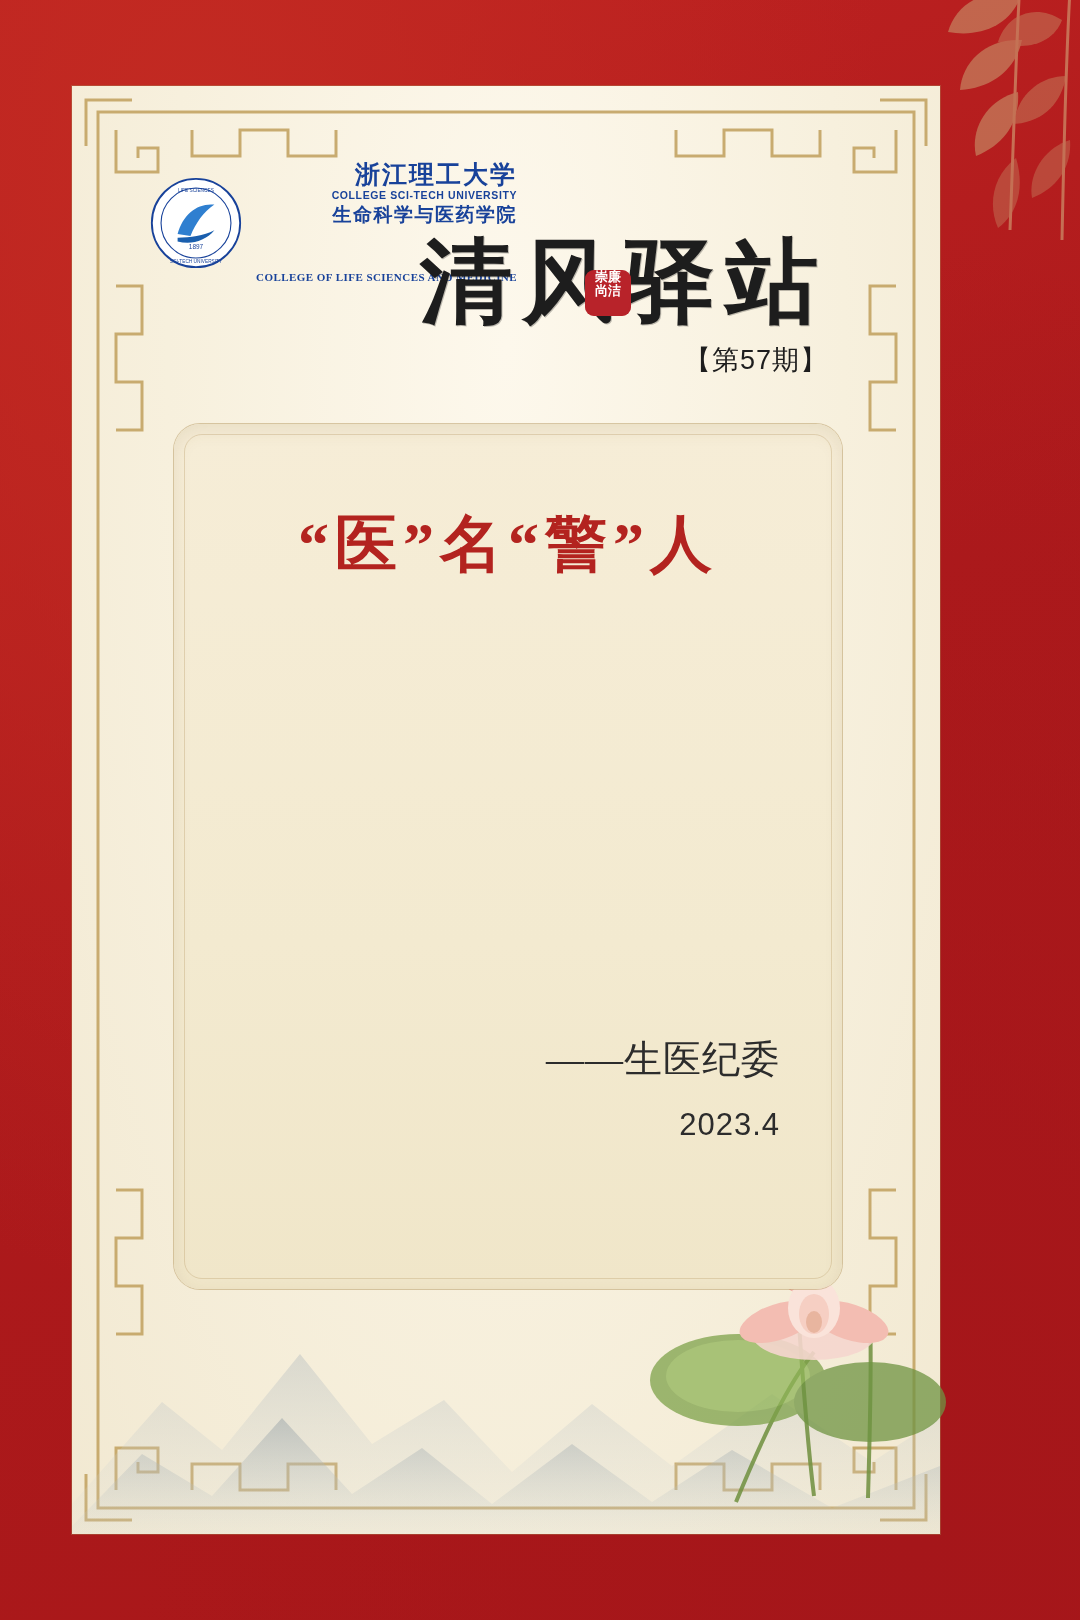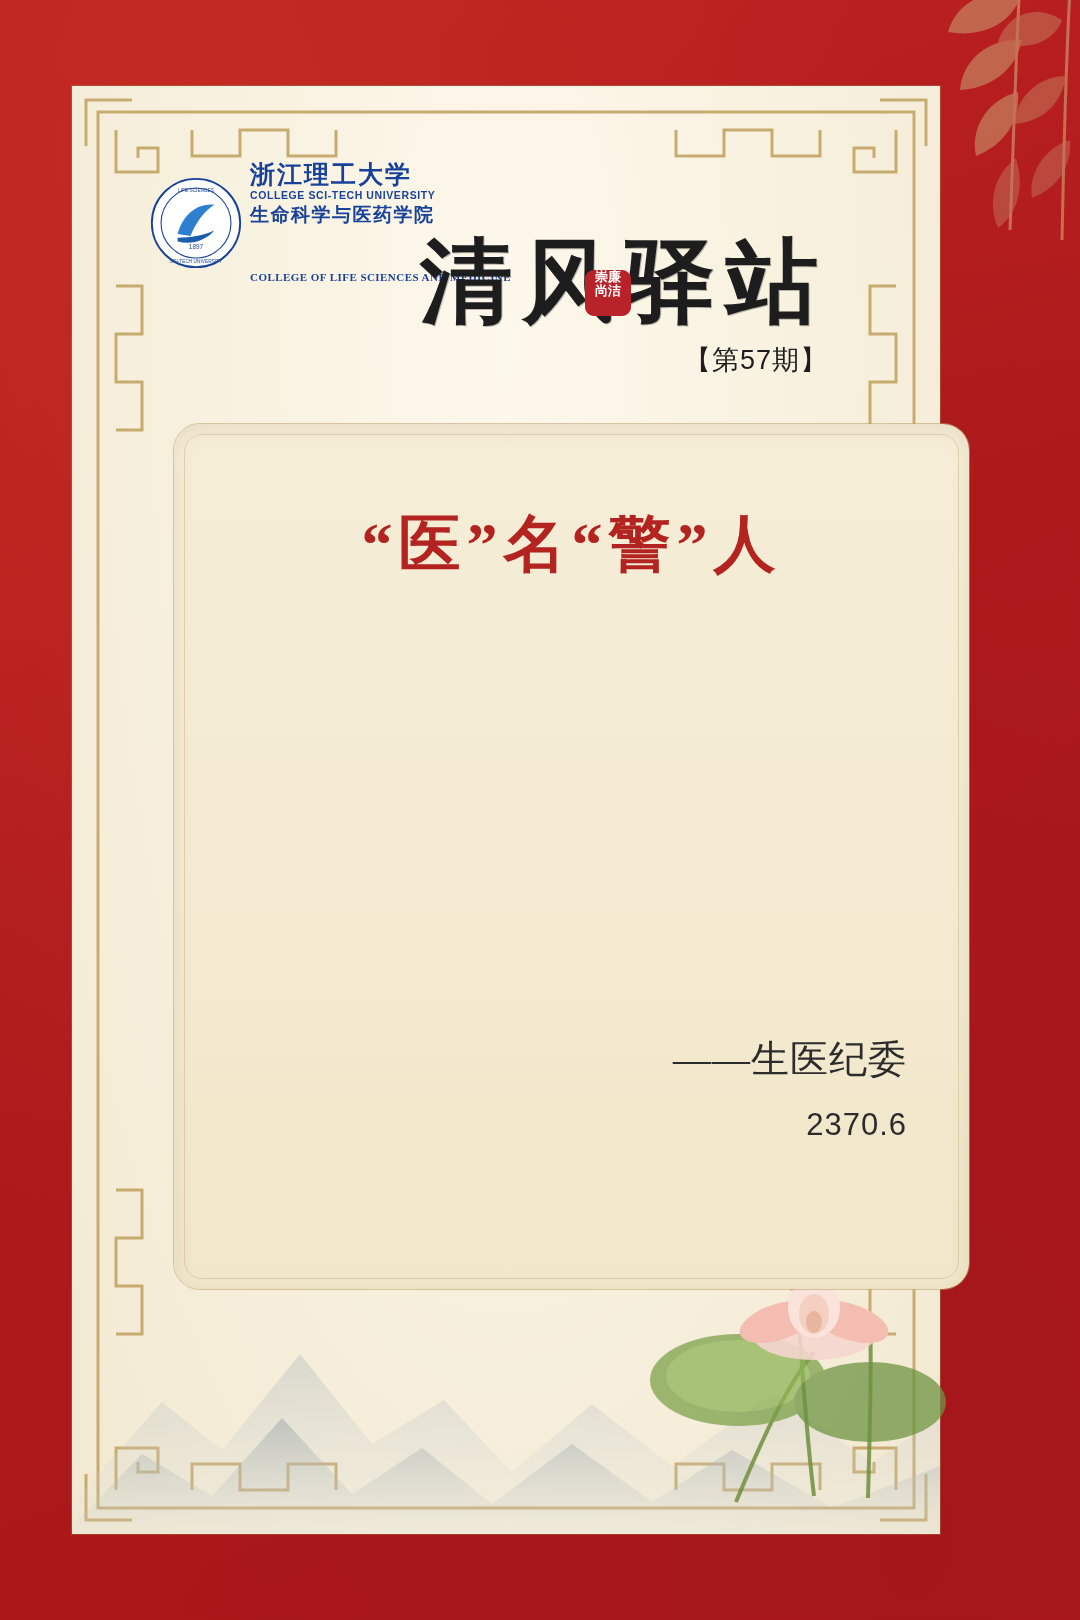--- a/index.html
+++ b/index.html
@@ -81,21 +81,22 @@
     position: absolute;
     left: 0; top: 0; right: 0;
     height: 330px;
   }
   #logo-block {
     position: absolute;
     left: 78px;
     top: 76px;
     display: flex;
     align-items: center;
-    gap: 8px;
+    gap: 14px;
+    text-align: right;
   }
   #logo-seal {
     width: 92px;
     height: 92px;
     flex: none;
   }
   #uni-names {
     display: flex;
     flex-direction: column;
     gap: 2px;
@@ -178,21 +179,21 @@
     color: #1d1d1d;
     letter-spacing: 1px;
     font-family: "Liberation Sans", sans-serif;
   }
 
   
   #card {
     position: absolute;
     left: 102px;
     top: 338px;
-    width: 795px;
+    width: 668px;
     height: 865px;
     border-radius: 26px;
     background:
       linear-gradient(180deg, #f6edd7 0%, #f3ead0 60%, #f0e6c9 100%);
     box-shadow:
       0 0 0 1px rgba(186,158,106,.55),
       0 6px 18px rgba(120,90,40,.10) inset;
   }
   #card::after {
     content: "";
@@ -370,18 +371,18 @@
           </div>
         </div>
         <div id="issue">【第57期】</div>
       </div>
     </div>
 
     <div id="card">
       <h1 id="article-title">“医”名“警”人</h1>
       <div id="signature">
         <div id="sign-name">——生医纪委</div>
-        <div id="sign-date">2370.6</div>
+        <div id="sign-date">2023.4</div>
       </div>
     </div>
 
   </div>
 </div>
 
 </body></html>

